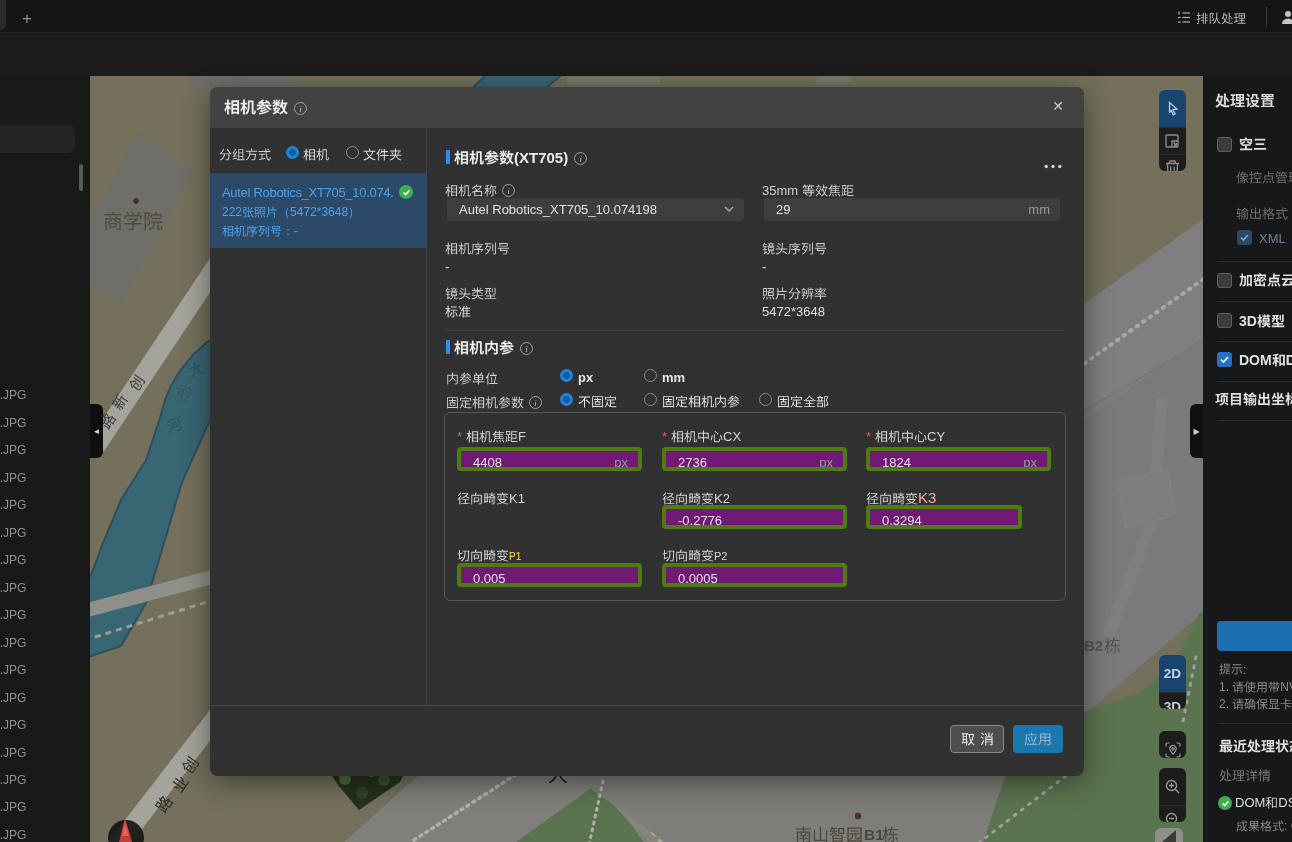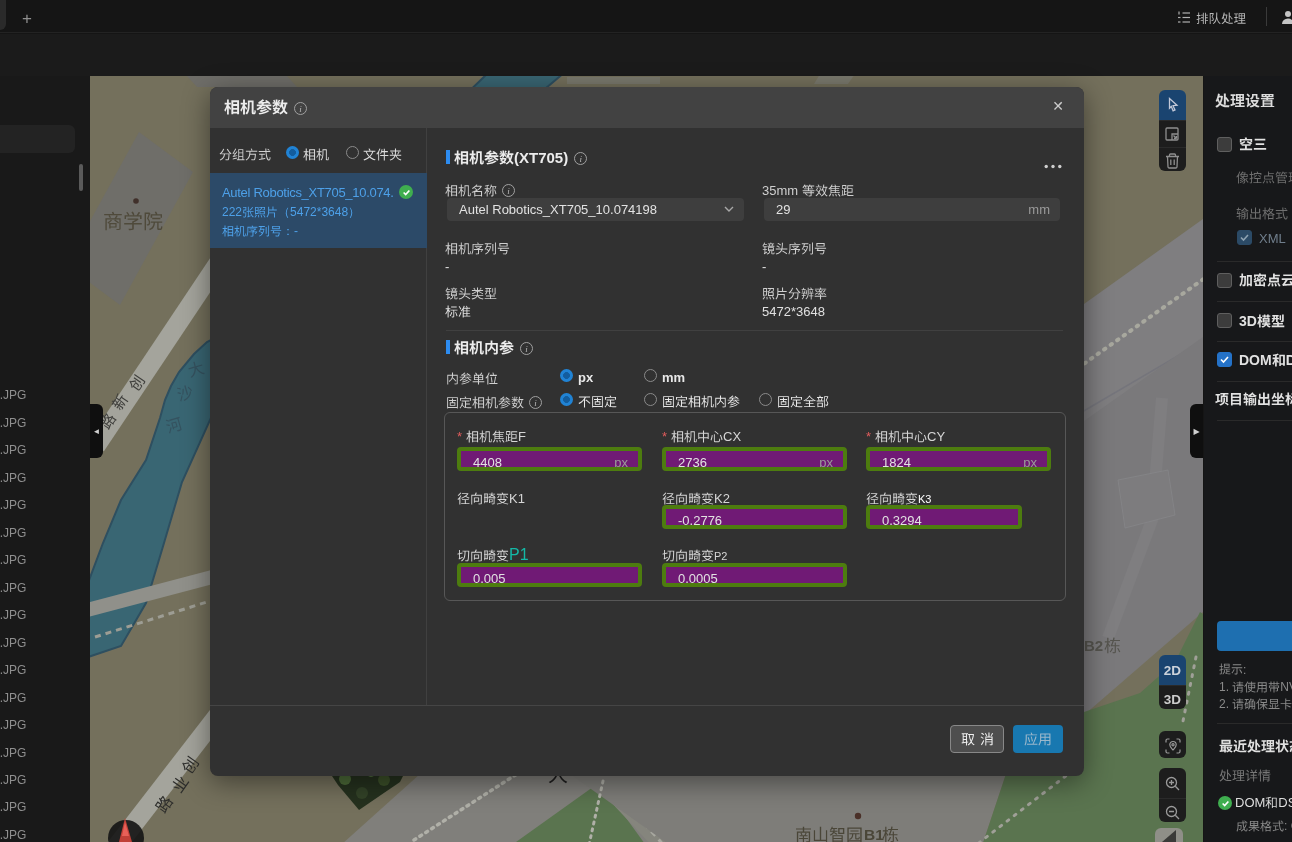--- a/index.html
+++ b/index.html
@@ -9,21 +9,21 @@
 #queue{position:absolute;left:1178px;top:9px;height:16px;line-height:15px}
 #topsep{position:absolute;left:1266px;top:7px;width:1px;height:19px;background:#3a3a3a}
 #person{position:absolute;left:1281px;top:10px}
 #bar2{position:absolute;left:0;top:34px;width:1292px;height:42px;background:#1b1b1b}
 #sidebar{position:absolute;left:0;top:76px;width:90px;height:766px;background:#191919}
 #sideitem{position:absolute;left:-8px;top:49px;width:83px;height:28px;background:#232323;border-radius:6px}
 #sidescroll{position:absolute;left:79px;top:88px;width:4px;height:27px;background:#5a5a5a;border-radius:2px}
 .jpg{position:absolute;left:-7px;font-size:12px;color:#8f8f8f}
 #map{position:absolute;left:90px;top:76px}
 .mtool{position:absolute;width:27px;border-radius:6px;overflow:hidden}
-.mcell{width:27px;height:30px;background:#1d1d1d;display:flex;align-items:center;justify-content:center}
+.mcell{width:27px;height:37px;background:#1d1d1d;display:flex;align-items:center;justify-content:center}
 .mcell.sel{background:#1a4470}
 .mtool .mcell + .mcell{border-top:1px solid #2a2a2a;height:27px}
 #compass{position:absolute;left:1155px;top:828px;width:28px;height:14px;background:#8f8f88;border-radius:6px 6px 0 0;display:flex;align-items:flex-end;justify-content:center;overflow:hidden}
 #tabL{position:absolute;left:90px;top:404px;width:13px;height:54px;background:#0f0f0f;border-radius:0 6px 6px 0;display:flex;align-items:center;justify-content:center}
 #tabR{position:absolute;left:1190px;top:404px;width:13px;height:54px;background:#0f0f0f;border-radius:6px 0 0 6px;display:flex;align-items:center;justify-content:center}
 .arr{color:#d0d0d0;font-size:8px}
 #rpanel{position:absolute;left:1204px;top:76px;width:88px;height:766px;background:#17181a}
 .cb{position:absolute;width:15px;height:15px;border-radius:3px;background:#3c3c3c;border:1px solid #5f5f5f;display:flex;align-items:center;justify-content:center}
 .rdiv{position:absolute;left:1217px;width:75px;height:1px;background:#2a2a2a}
 .gchk{position:absolute;width:14px;height:14px;border-radius:50%;background:#3fae4f;display:flex;align-items:center;justify-content:center}
@@ -676,29 +676,29 @@
             <use href="#g113" x="0"></use>
             <use href="#g114" x="100"></use>
             <use href="#g115" x="200"></use>
             <use href="#g116" x="300"></use>
           </svg><span style="font-size:13px;color:#d6d6d6">K2</span></div>
         <div style="position:absolute;left:656px;top:402px;white-space:nowrap"><svg class="" style="vertical-align:-0.125em;" width="52" height="13" viewBox="0 0 400 100" fill="#d6d6d6">
             <use href="#g113" x="0"></use>
             <use href="#g114" x="100"></use>
             <use href="#g115" x="200"></use>
             <use href="#g116" x="300"></use>
-          </svg><span style="font-size:11px;color:#ffffff">K3</span></div>
+          </svg><span style="font-size:15px;color:#fca5a5">K3</span></div>
         <div class="inp inp2" style="left:452px;top:418px;width:185px">-0.2776</div>
         <div class="inp inp2" style="left:656px;top:418px;width:156px">0.3294</div>
         <div style="position:absolute;left:247px;top:459px;white-space:nowrap"><svg class="" style="vertical-align:-0.125em;" width="52" height="13" viewBox="0 0 400 100" fill="#d6d6d6">
             <use href="#g117" x="0"></use>
             <use href="#g114" x="100"></use>
             <use href="#g115" x="200"></use>
             <use href="#g116" x="300"></use>
-          </svg><span style="font-size:16px;color:#14b8a6">P1</span></div>
+          </svg><span style="font-size:10px;color:#fde047">P1</span></div>
         <div style="position:absolute;left:452px;top:459px;white-space:nowrap"><svg class="" style="vertical-align:-0.125em;" width="52" height="13" viewBox="0 0 400 100" fill="#d6d6d6">
             <use href="#g117" x="0"></use>
             <use href="#g114" x="100"></use>
             <use href="#g115" x="200"></use>
             <use href="#g116" x="300"></use>
           </svg><span style="font-size:11px;color:#d6d6d6">P2</span></div>
         <div class="inp inp2" style="left:247px;top:476px;width:185px">0.005</div>
         <div class="inp inp2" style="left:452px;top:476px;width:185px">0.0005</div>
       </div>
       <div id="mfoot">

